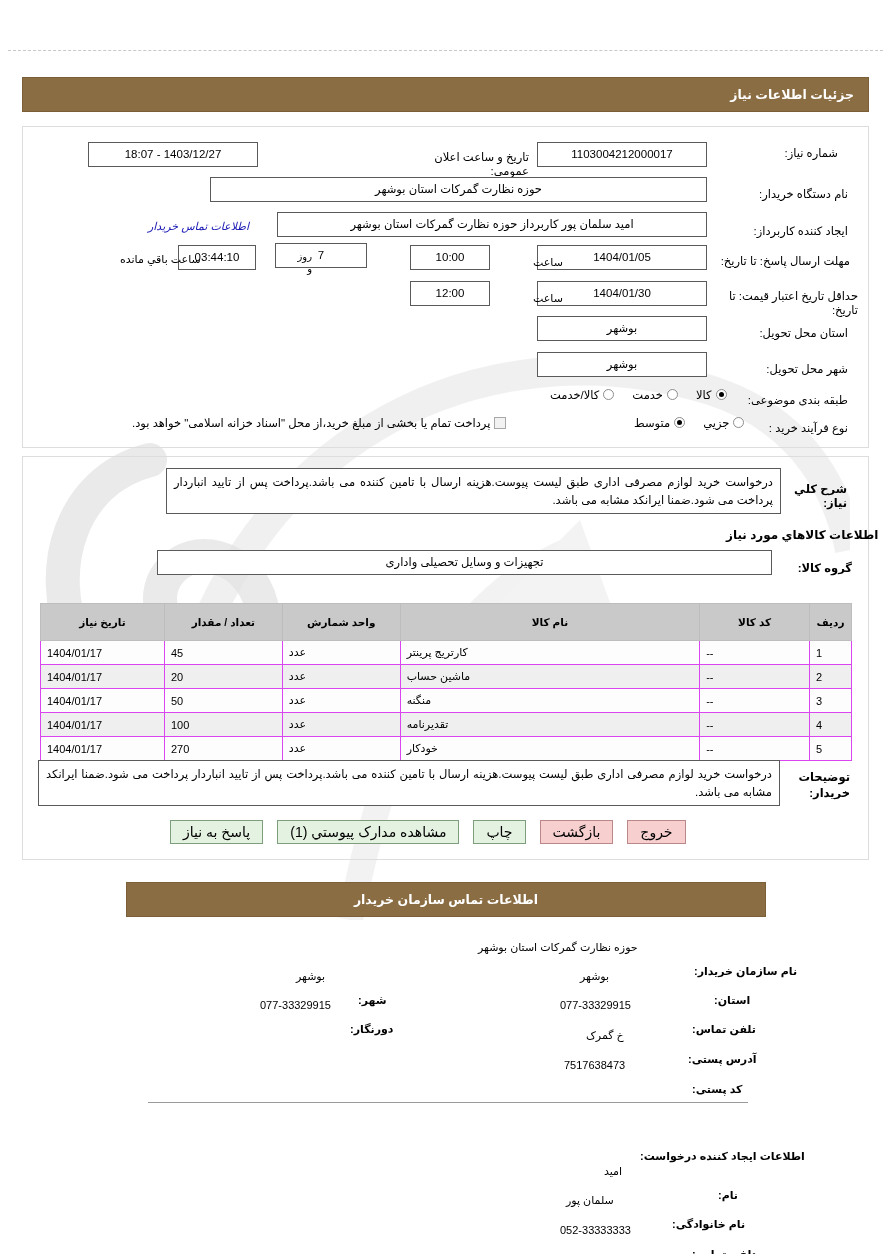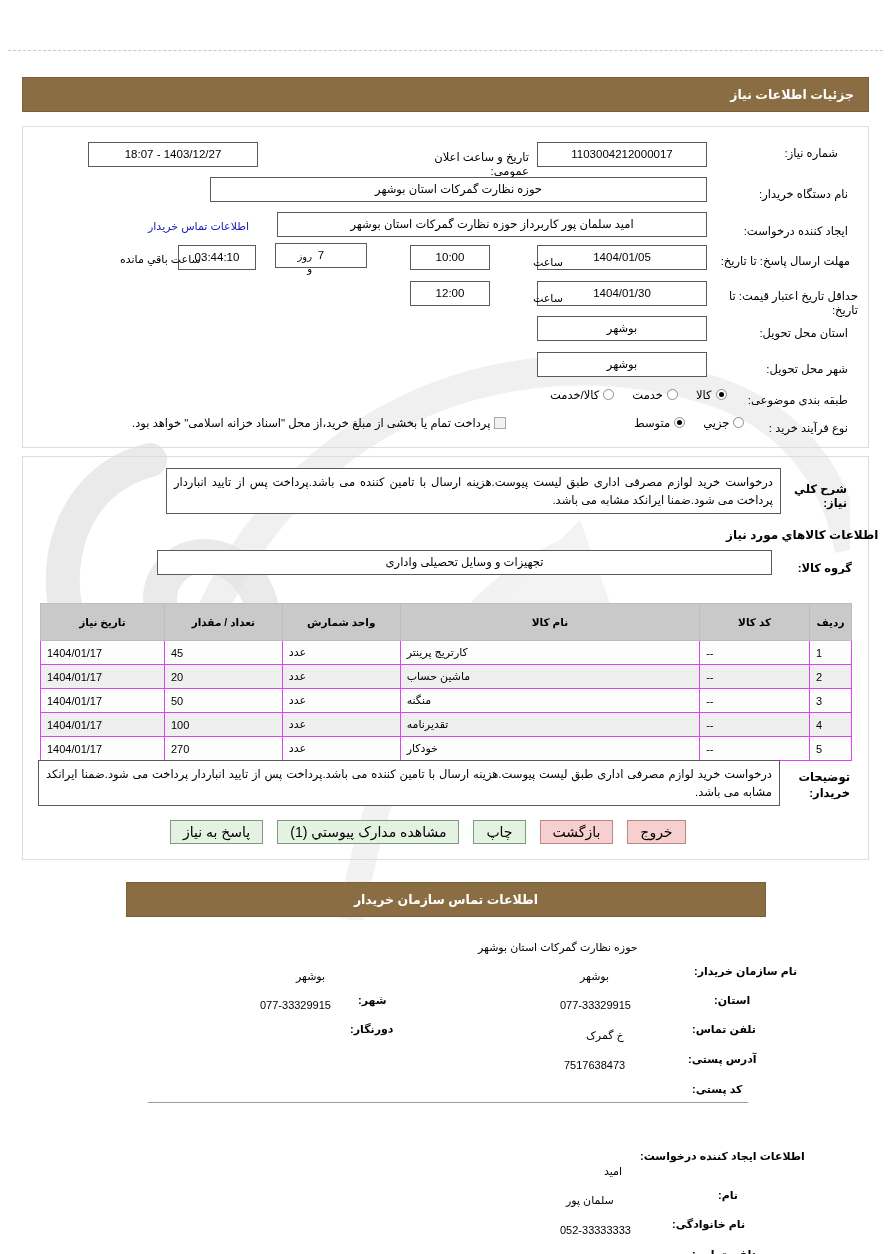--- a/index.html
+++ b/index.html
@@ -232,23 +232,23 @@
   <div class="flabel" style="width:120px;">شماره نياز:</div>
 </div>
 <div class="fbox num" style="position:absolute; left:537px; top:142px; width:170px; z-index:3; text-align:center;">1103004212000017</div>
 
 <div class="flabel" style="position:absolute; left:424px; top:146px; width:105px; z-index:3;">تاريخ و ساعت اعلان عمومي:</div>
 <div class="fbox num" style="position:absolute; left:88px; top:142px; width:170px; z-index:3; text-align:center;">1403/12/27 - 18:07</div>
 
 <div class="flabel" style="position:absolute; left:718px; top:183px; width:130px; z-index:3;">نام دستگاه خريدار:</div>
 <div class="fbox" style="position:absolute; left:210px; top:177px; width:497px; z-index:3; text-align:center;">حوزه نظارت گمركات استان بوشهر</div>
 
-<div class="flabel" style="position:absolute; left:718px; top:220px; width:130px; z-index:3;">ايجاد كننده درخواست:</div>
+<div class="flabel" style="position:absolute; left:718px; top:220px; width:130px; z-index:3;">ايجاد كننده کاربرداز:</div>
 <div class="fbox" style="position:absolute; left:277px; top:212px; width:430px; z-index:3; text-align:center;">امید سلمان پور کاربرداز حوزه نظارت گمركات استان بوشهر</div>
-<a class="link" style="position:absolute; left:148px; top:214px; z-index:3;">اطلاعات تماس خريدار</a>
+<a class="link" style="position:absolute; left:148px; top:214px; z-index:3;font-style:italic;">اطلاعات تماس خريدار</a>
 
 <div class="flabel" style="position:absolute; left:718px; top:250px; width:132px; z-index:3;">مهلت ارسال پاسخ: تا تاريخ:</div>
 <div class="fbox num" style="position:absolute; left:537px; top:245px; width:170px; z-index:3; text-align:center;">1404/01/05</div>
 <div class="smalllabel" style="position:absolute; left:497px; top:250px; z-index:3;">ساعت</div>
 <div class="fbox num" style="position:absolute; left:410px; top:245px; width:80px; z-index:3; text-align:center;">10:00</div>
 <div class="fbox num" style="position:absolute; left:275px; top:243px; width:92px; z-index:3; text-align:center;">7</div>
 <div class="smalllabel" style="position:absolute; left:262px; top:245px; width:14px; line-height:12px; z-index:3; font-size:10px;">روز و</div>
 <div class="fbox num" style="position:absolute; left:178px; top:245px; width:78px; z-index:3; text-align:center;">03:44:10</div>
 <div class="smalllabel" style="position:absolute; left:84px; top:247px; z-index:3;">ساعت باقي مانده</div>
 

